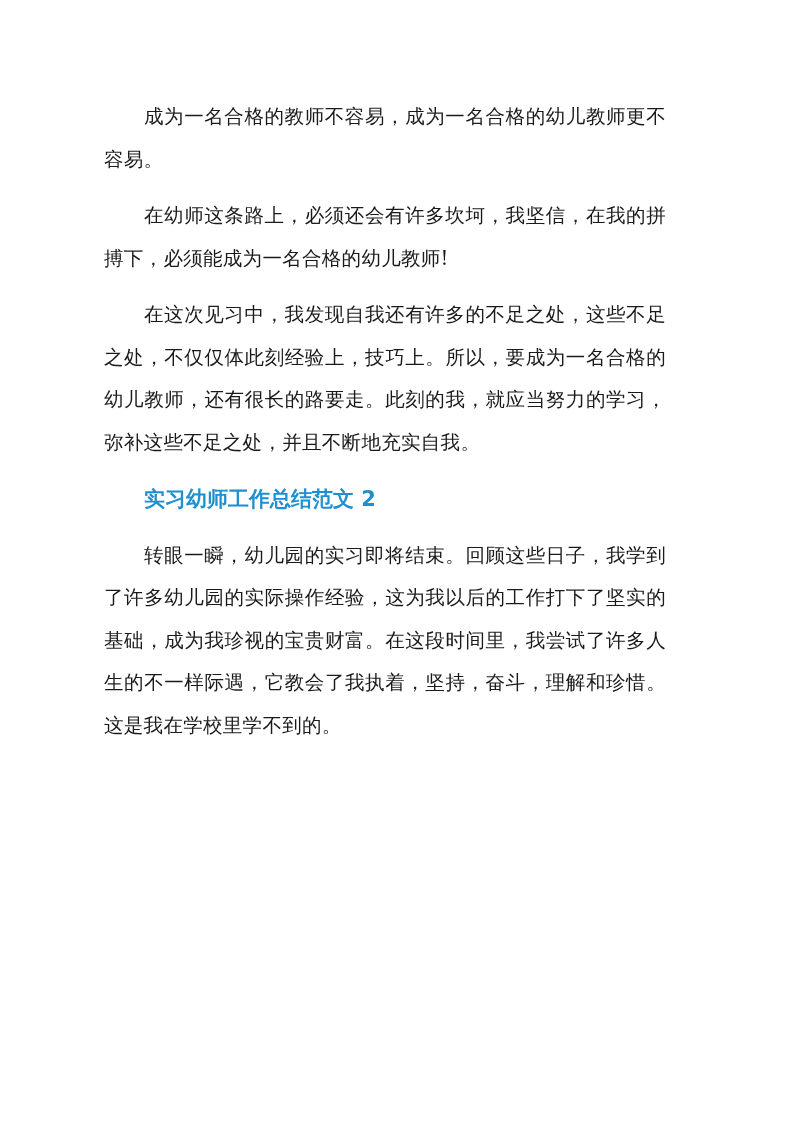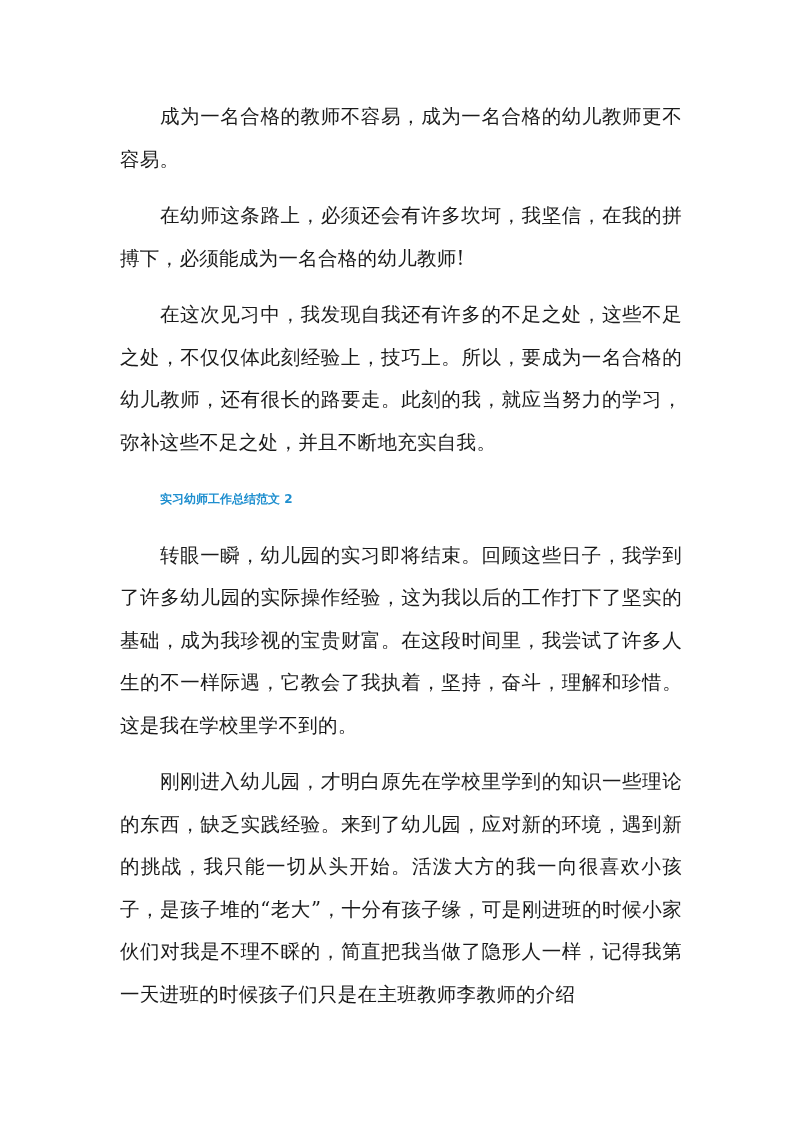--- a/index.html
+++ b/index.html
@@ -1,31 +1,30 @@
 <!DOCTYPE html>
 <html><head>
 <meta charset="utf-8">
 <style>
   html, body { margin: 0; padding: 0; background: #ffffff; }
   body { width: 800px; height: 1132px; overflow: hidden; position: relative; }
   .page {
-    position: absolute; left: 120px; top: 96px; width: 562px;
+    position: absolute; left: 104px; top: 96px; width: 562px;
     font-family: "DejaVu Serif", "Liberation Serif", serif;
     color: #1a1a1a; font-size: 19.5px; line-height: 42.5px;
   }
   .para { margin: 0 0 14px 0; text-indent: 40px; text-align: justify; letter-spacing: 0.3px; }
   .heading {
     margin: 0 0 14px 0; padding-left: 40px;
     font-family: "DejaVu Sans", "Liberation Sans", sans-serif;
-    font-weight: bold; font-size: 12px; color: #1f8fcf; line-height: 42.5px;
+    font-weight: bold; font-size: 21px; color: #1f8fcf; line-height: 42.5px;
   }
 </style>
 </head>
 <body>
 
 <div class="page">
   <p class="para">成为一名合格的教师不容易，成为一名合格的幼儿教师更不容易。</p>
   <p class="para">在幼师这条路上，必须还会有许多坎坷，我坚信，在我的拼搏下，必须能成为一名合格的幼儿教师!</p>
   <p class="para">在这次见习中，我发现自我还有许多的不足之处，这些不足之处，不仅仅体此刻经验上，技巧上。所以，要成为一名合格的幼儿教师，还有很长的路要走。此刻的我，就应当努力的学习，弥补这些不足之处，并且不断地充实自我。</p>
   <h2 class="heading">实习幼师工作总结范文 2</h2>
   <p class="para">转眼一瞬，幼儿园的实习即将结束。回顾这些日子，我学到了许多幼儿园的实际操作经验，这为我以后的工作打下了坚实的基础，成为我珍视的宝贵财富。在这段时间里，我尝试了许多人生的不一样际遇，它教会了我执着，坚持，奋斗，理解和珍惜。这是我在学校里学不到的。</p>
-  <p class="para">刚刚进入幼儿园，才明白原先在学校里学到的知识一些理论的东西，缺乏实践经验。来到了幼儿园，应对新的环境，遇到新的挑战，我只能一切从头开始。活泼大方的我一向很喜欢小孩子，是孩子堆的“老大”，十分有孩子缘，可是刚进班的时候小家伙们对我是不理不睬的，简直把我当做了隐形人一样，记得我第一天进班的时候孩子们只是在主班教师李教师的介绍</p>
 </div>
 
 </body></html>

